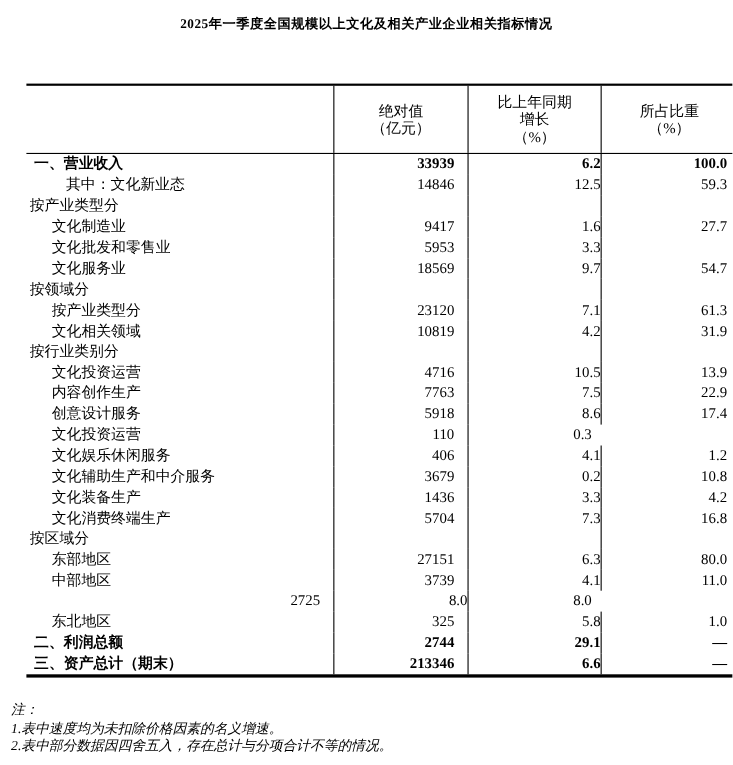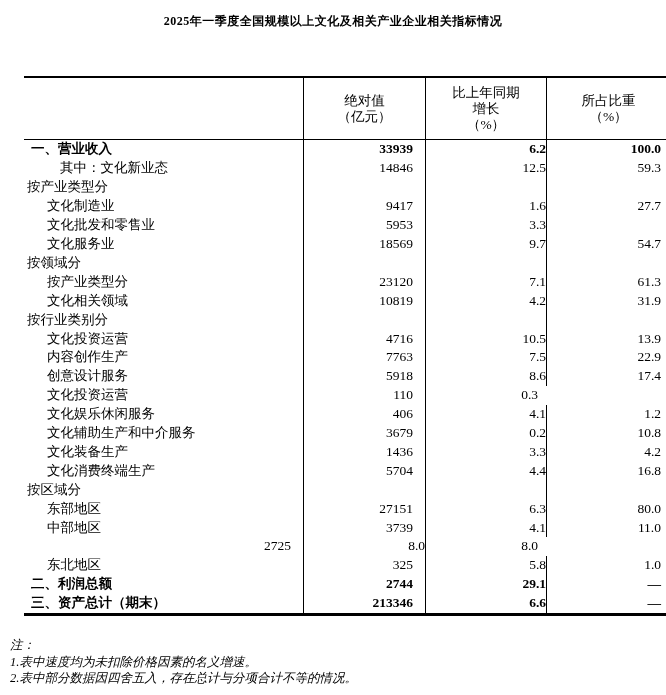--- a/index.html
+++ b/index.html
@@ -161,21 +161,21 @@
         </div>
         <div class="trow">
           <div class="cell label c1 ind2">文化装备生产</div>
           <div class="cell num c2">1436</div>
           <div class="cell num c3">3.3</div>
           <div class="cell num c4">4.2</div>
         </div>
         <div class="trow">
           <div class="cell label c1 ind2">文化消费终端生产</div>
           <div class="cell num c2">5704</div>
-          <div class="cell num c3">4.4</div>
+          <div class="cell num c3">7.3</div>
           <div class="cell num c4">16.8</div>
         </div>
         <div class="trow">
           <div class="cell label c1 ind0">按区域分</div>
           <div class="cell num c2"></div>
           <div class="cell num c3"></div>
           <div class="cell num c4"></div>
         </div>
         <div class="trow">
           <div class="cell label c1 ind2">东部地区</div>

